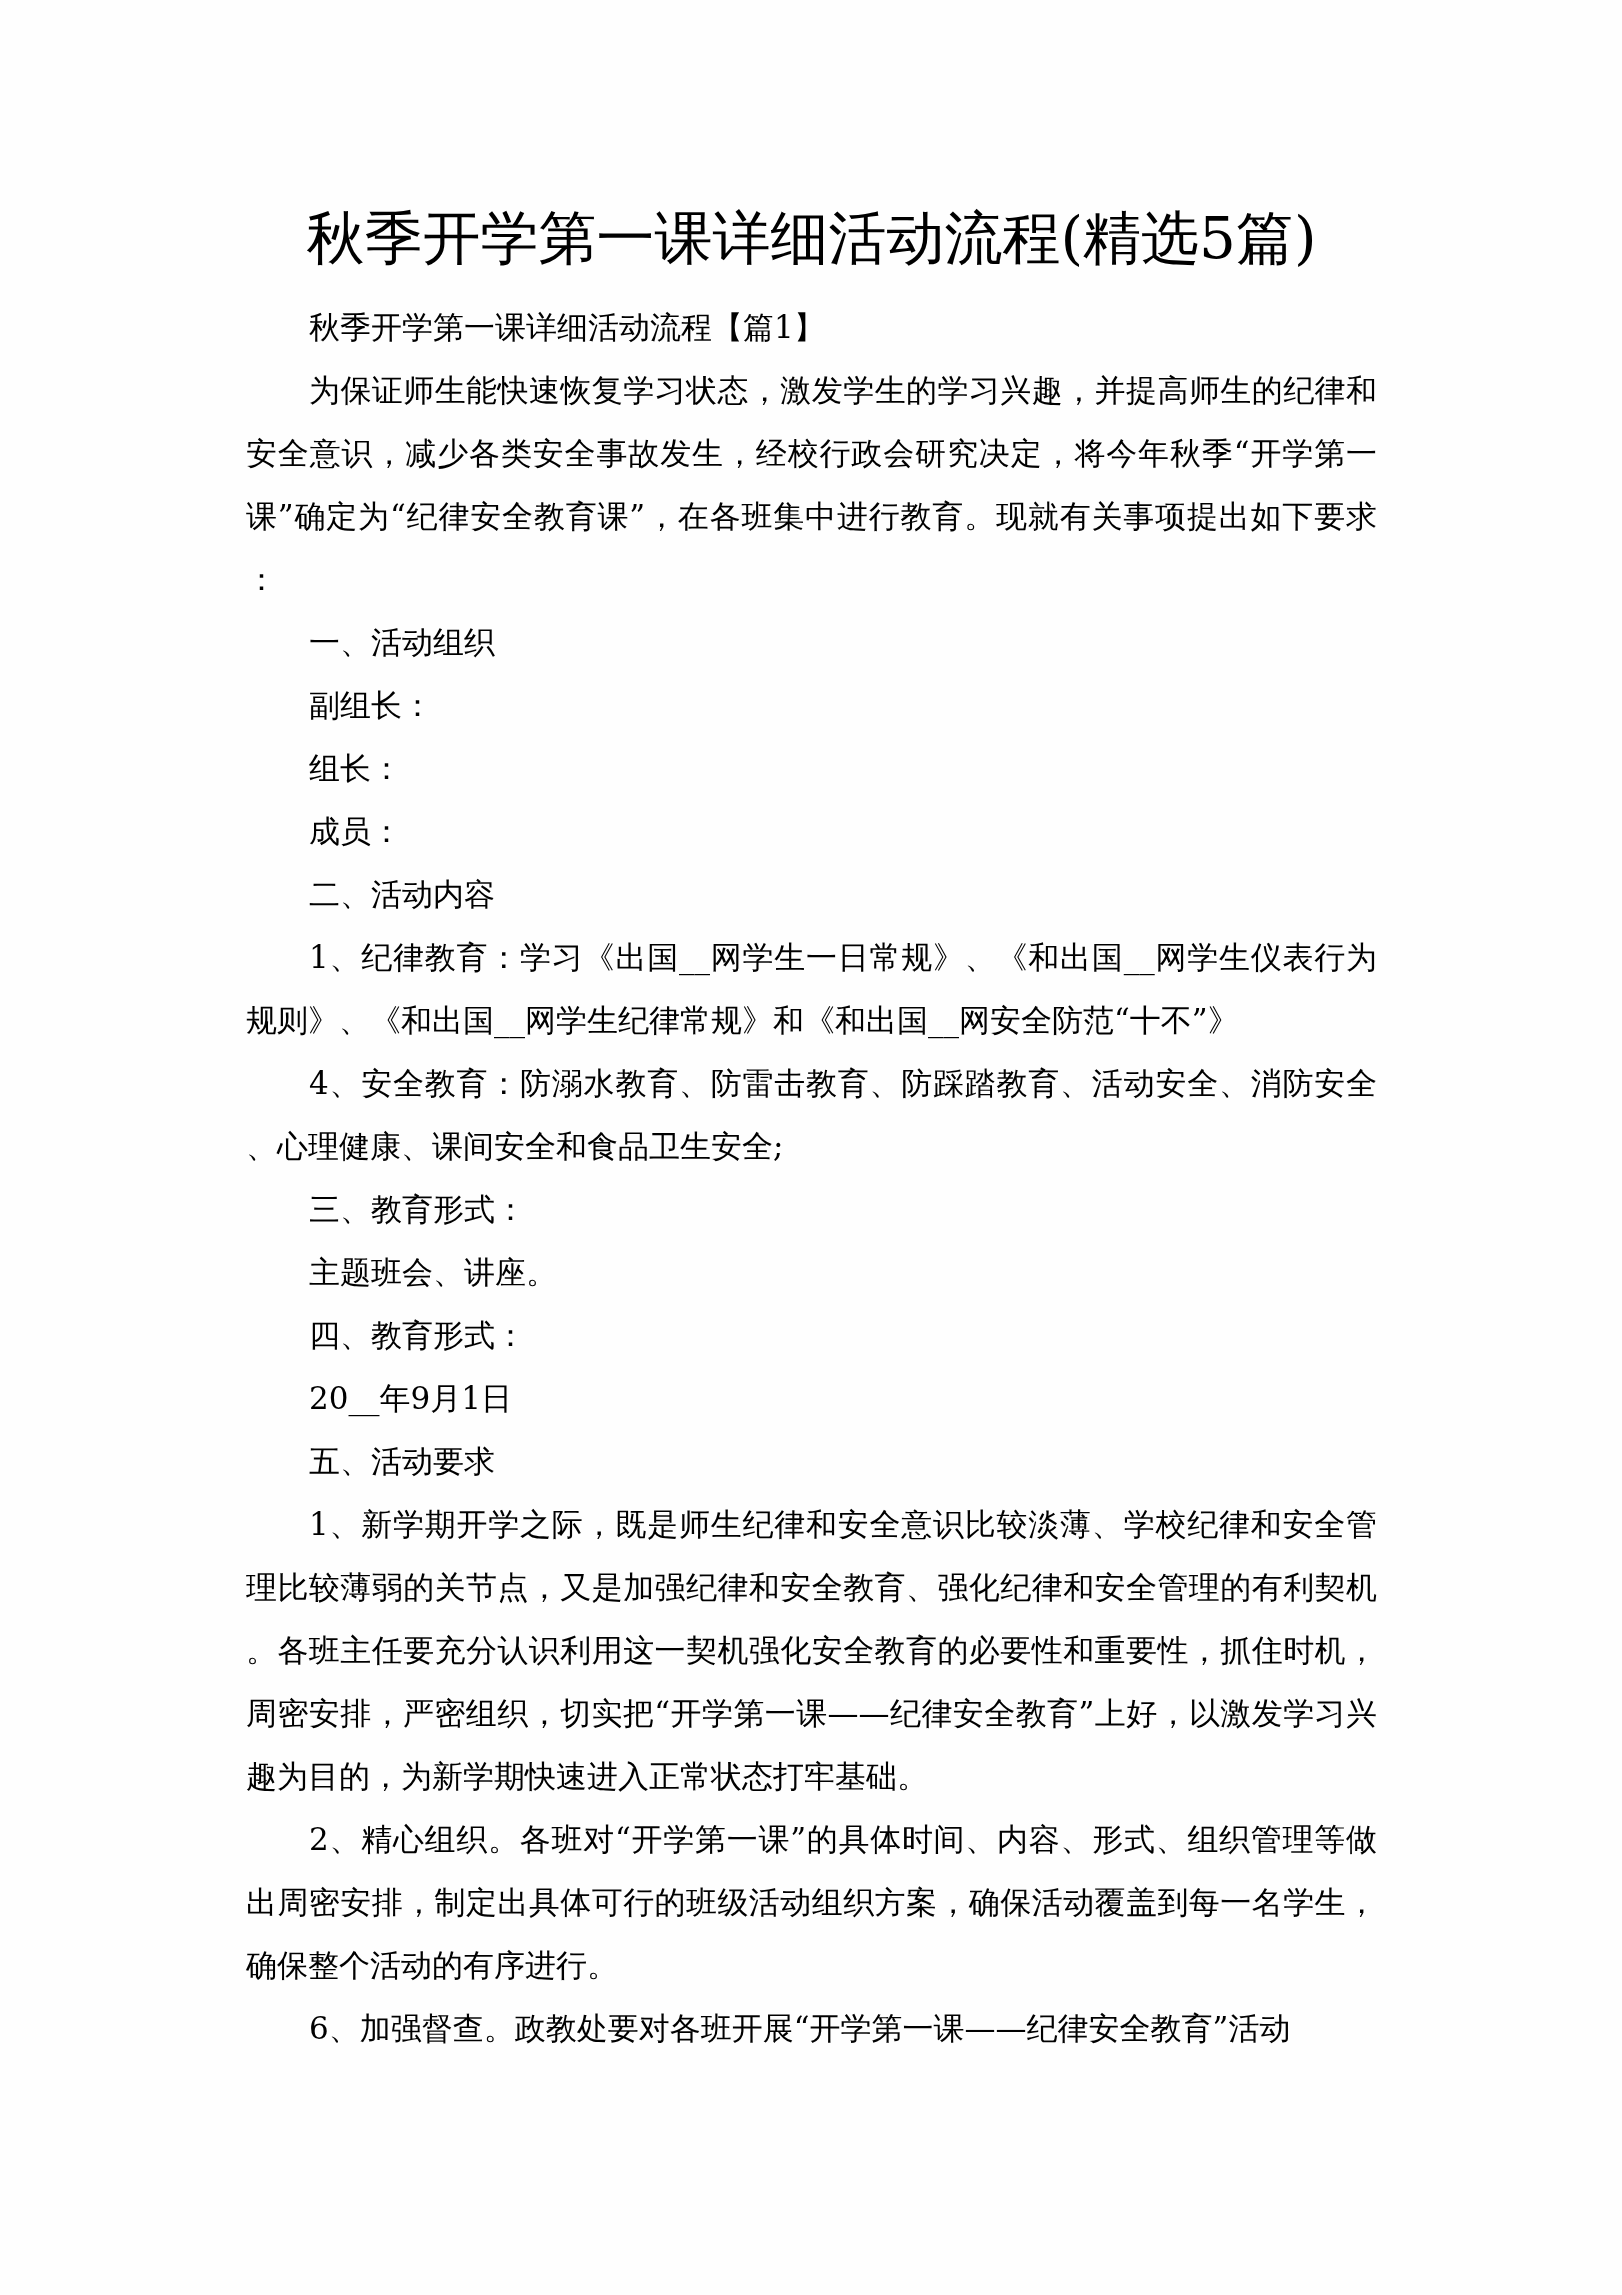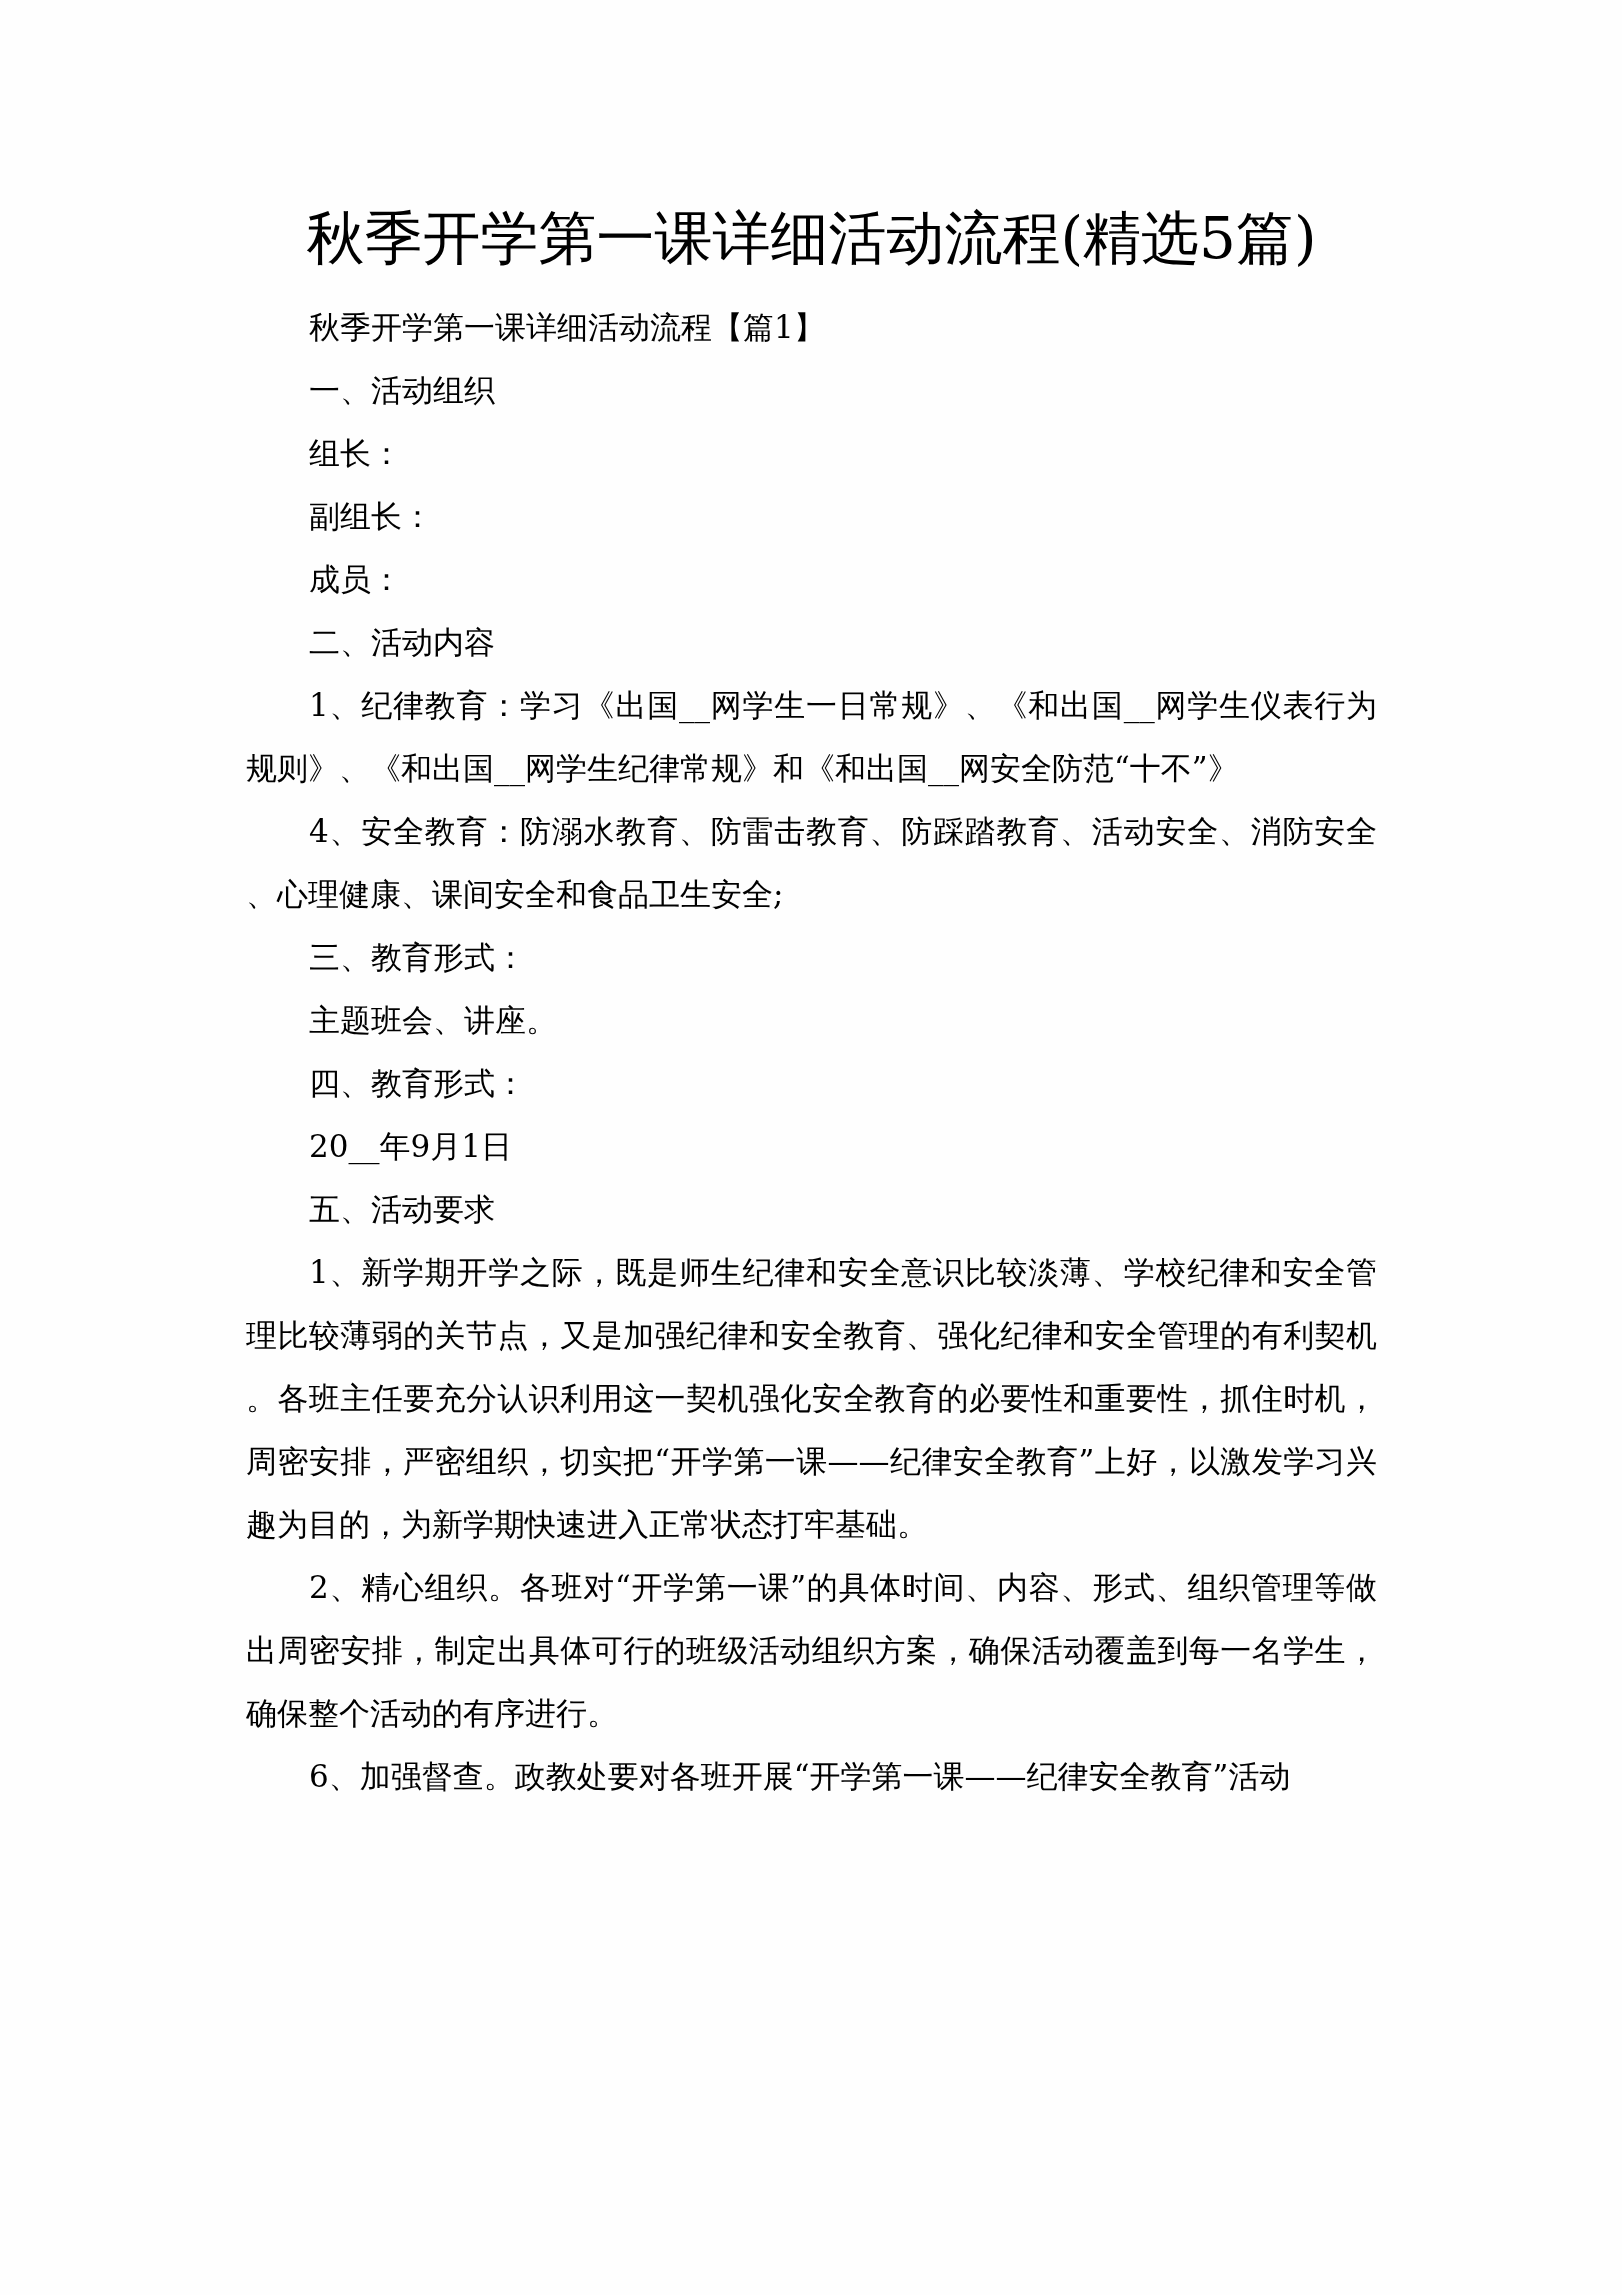--- a/index.html
+++ b/index.html
@@ -58,23 +58,24 @@
 </head>
 <body>
 
 <div class="page">
 
   <h1 class="title">秋季开学第一课详细活动流程(精选5篇)</h1>
 
   <div class="body">
     <p class="p indent">秋季开学第一课详细活动流程【篇1】</p>
 
+    <p class="p indent">为保证师生能快速恢复学习状态，激发学生的学习兴趣，并提高师生的纪律和安全意识，减少各类安全事故发生，经校行政会研究决定，将今年秋季“开学第一课”确定为“纪律安全教育课”，在各班集中进行教育。现就有关事项提出如下要求：</p>
     <p class="p indent">一、活动组织</p>
+    <p class="p indent">副组长：</p>
     <p class="p indent">组长：</p>
-    <p class="p indent">副组长：</p>
     <p class="p indent">成员：</p>
     <p class="p indent">二、活动内容</p>
     <p class="p indent">1、纪律教育：学习《出国__网学生一日常规》、《和出国__网学生仪表行为规则》、《和出国__网学生纪律常规》和《和出国__网安全防范“十不”》</p>
     <p class="p indent">4、安全教育：防溺水教育、防雷击教育、防踩踏教育、活动安全、消防安全、心理健康、课间安全和食品卫生安全;</p>
     <p class="p indent">三、教育形式：</p>
     <p class="p indent">主题班会、讲座。</p>
     <p class="p indent">四、教育形式：</p>
     <p class="p indent">20__年9月1日</p>
     <p class="p indent">五、活动要求</p>
     <p class="p indent">1、新学期开学之际，既是师生纪律和安全意识比较淡薄、学校纪律和安全管理比较薄弱的关节点，又是加强纪律和安全教育、强化纪律和安全管理的有利契机。各班主任要充分认识利用这一契机强化安全教育的必要性和重要性，抓住时机，周密安排，严密组织，切实把“开学第一课——纪律安全教育”上好，以激发学习兴趣为目的，为新学期快速进入正常状态打牢基础。</p>

